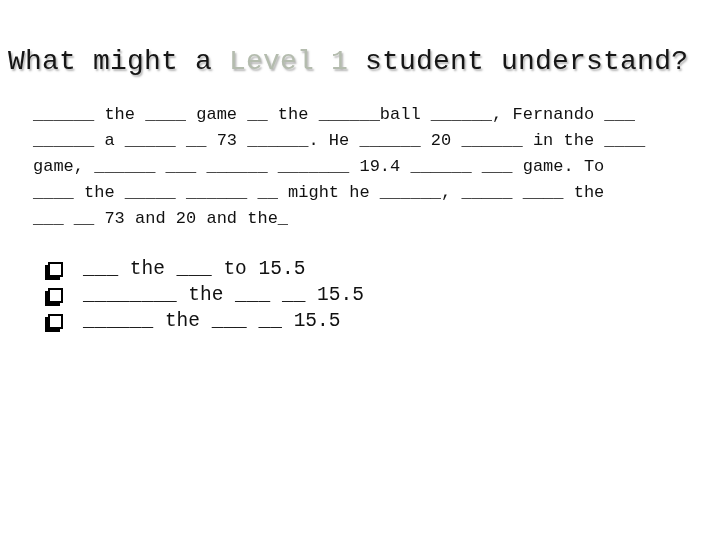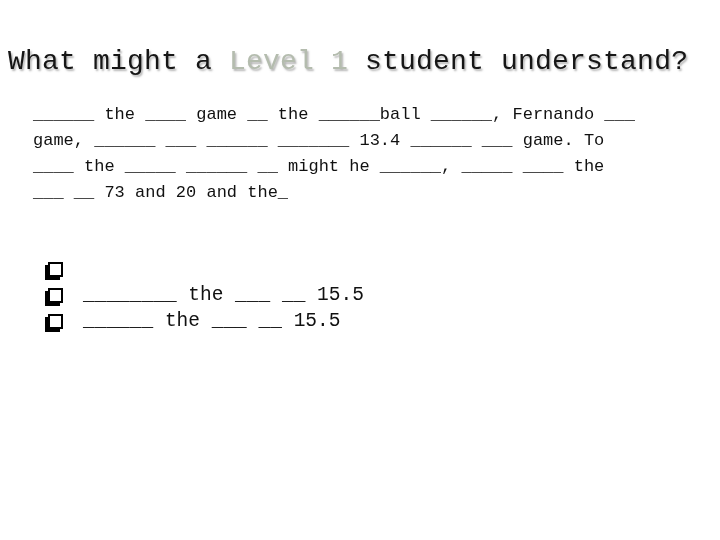--- a/index.html
+++ b/index.html
@@ -75,28 +75,30 @@
 <body>
 
 <div class="slide">
 
   <div class="slide-title">
     <span>What might a </span><span class="title-highlight">Level 1</span><span> student understand?</span>
   </div>
 
   <div class="fill-paragraph">
     <div class="paragraph-line">______ the ____ game __ the ______ball ______, Fernando ___</div>
-    <div class="paragraph-line">game, ______ ___ ______ _______ 13.4 ______ ___ game. To</div>
+    <div class="paragraph-line">______ a _____ __ 73 ______. He ______ 20 ______ in the ____</div>
+    <div class="paragraph-line">game, ______ ___ ______ _______ 19.4 ______ ___ game. To</div>
     <div class="paragraph-line">____ the _____ ______ __ might he ______, _____ ____ the</div>
     <div class="paragraph-line">___ __ 73 and 20 and the_</div>
   </div>
 
   <div class="checklist">
     <div class="checklist-item">
       <span class="checkbox-icon"></span>
+      <span class="checklist-item-text">___ the ___ to 15.5</span>
     </div>
     <div class="checklist-item">
       <span class="checkbox-icon"></span>
       <span class="checklist-item-text">________ the ___ __ 15.5</span>
     </div>
     <div class="checklist-item">
       <span class="checkbox-icon"></span>
       <span class="checklist-item-text">______ the ___ __ 15.5</span>
     </div>
   </div>

